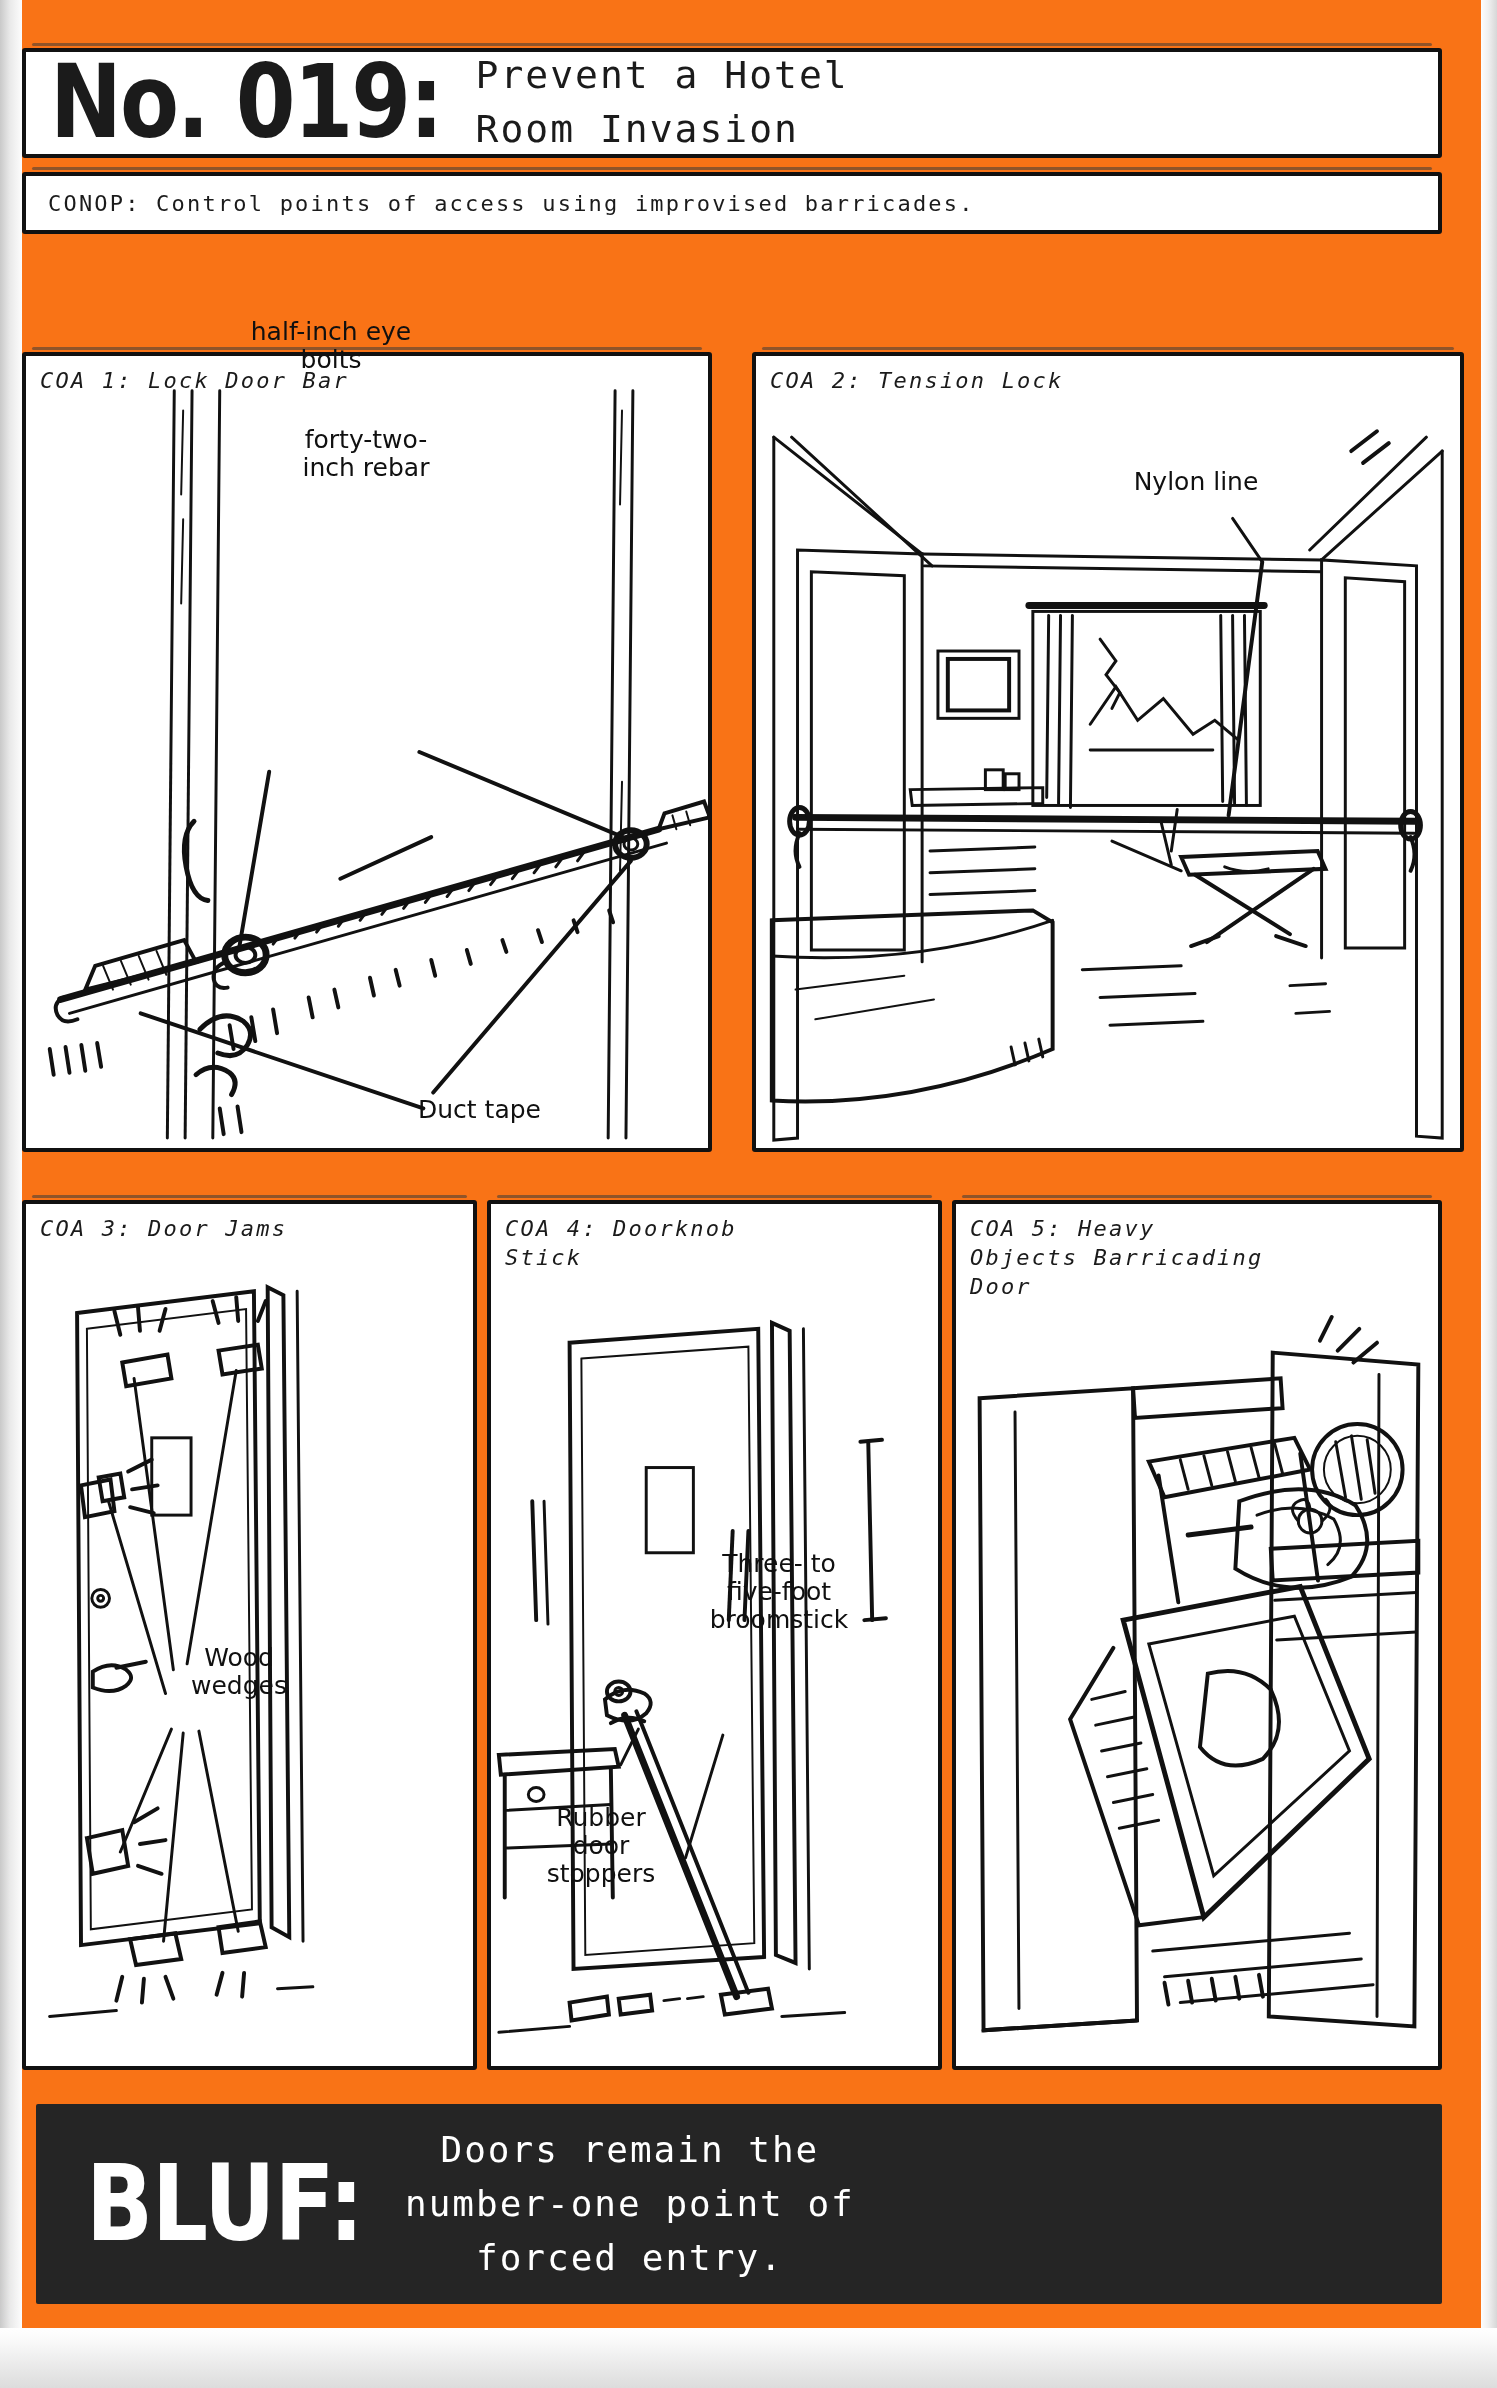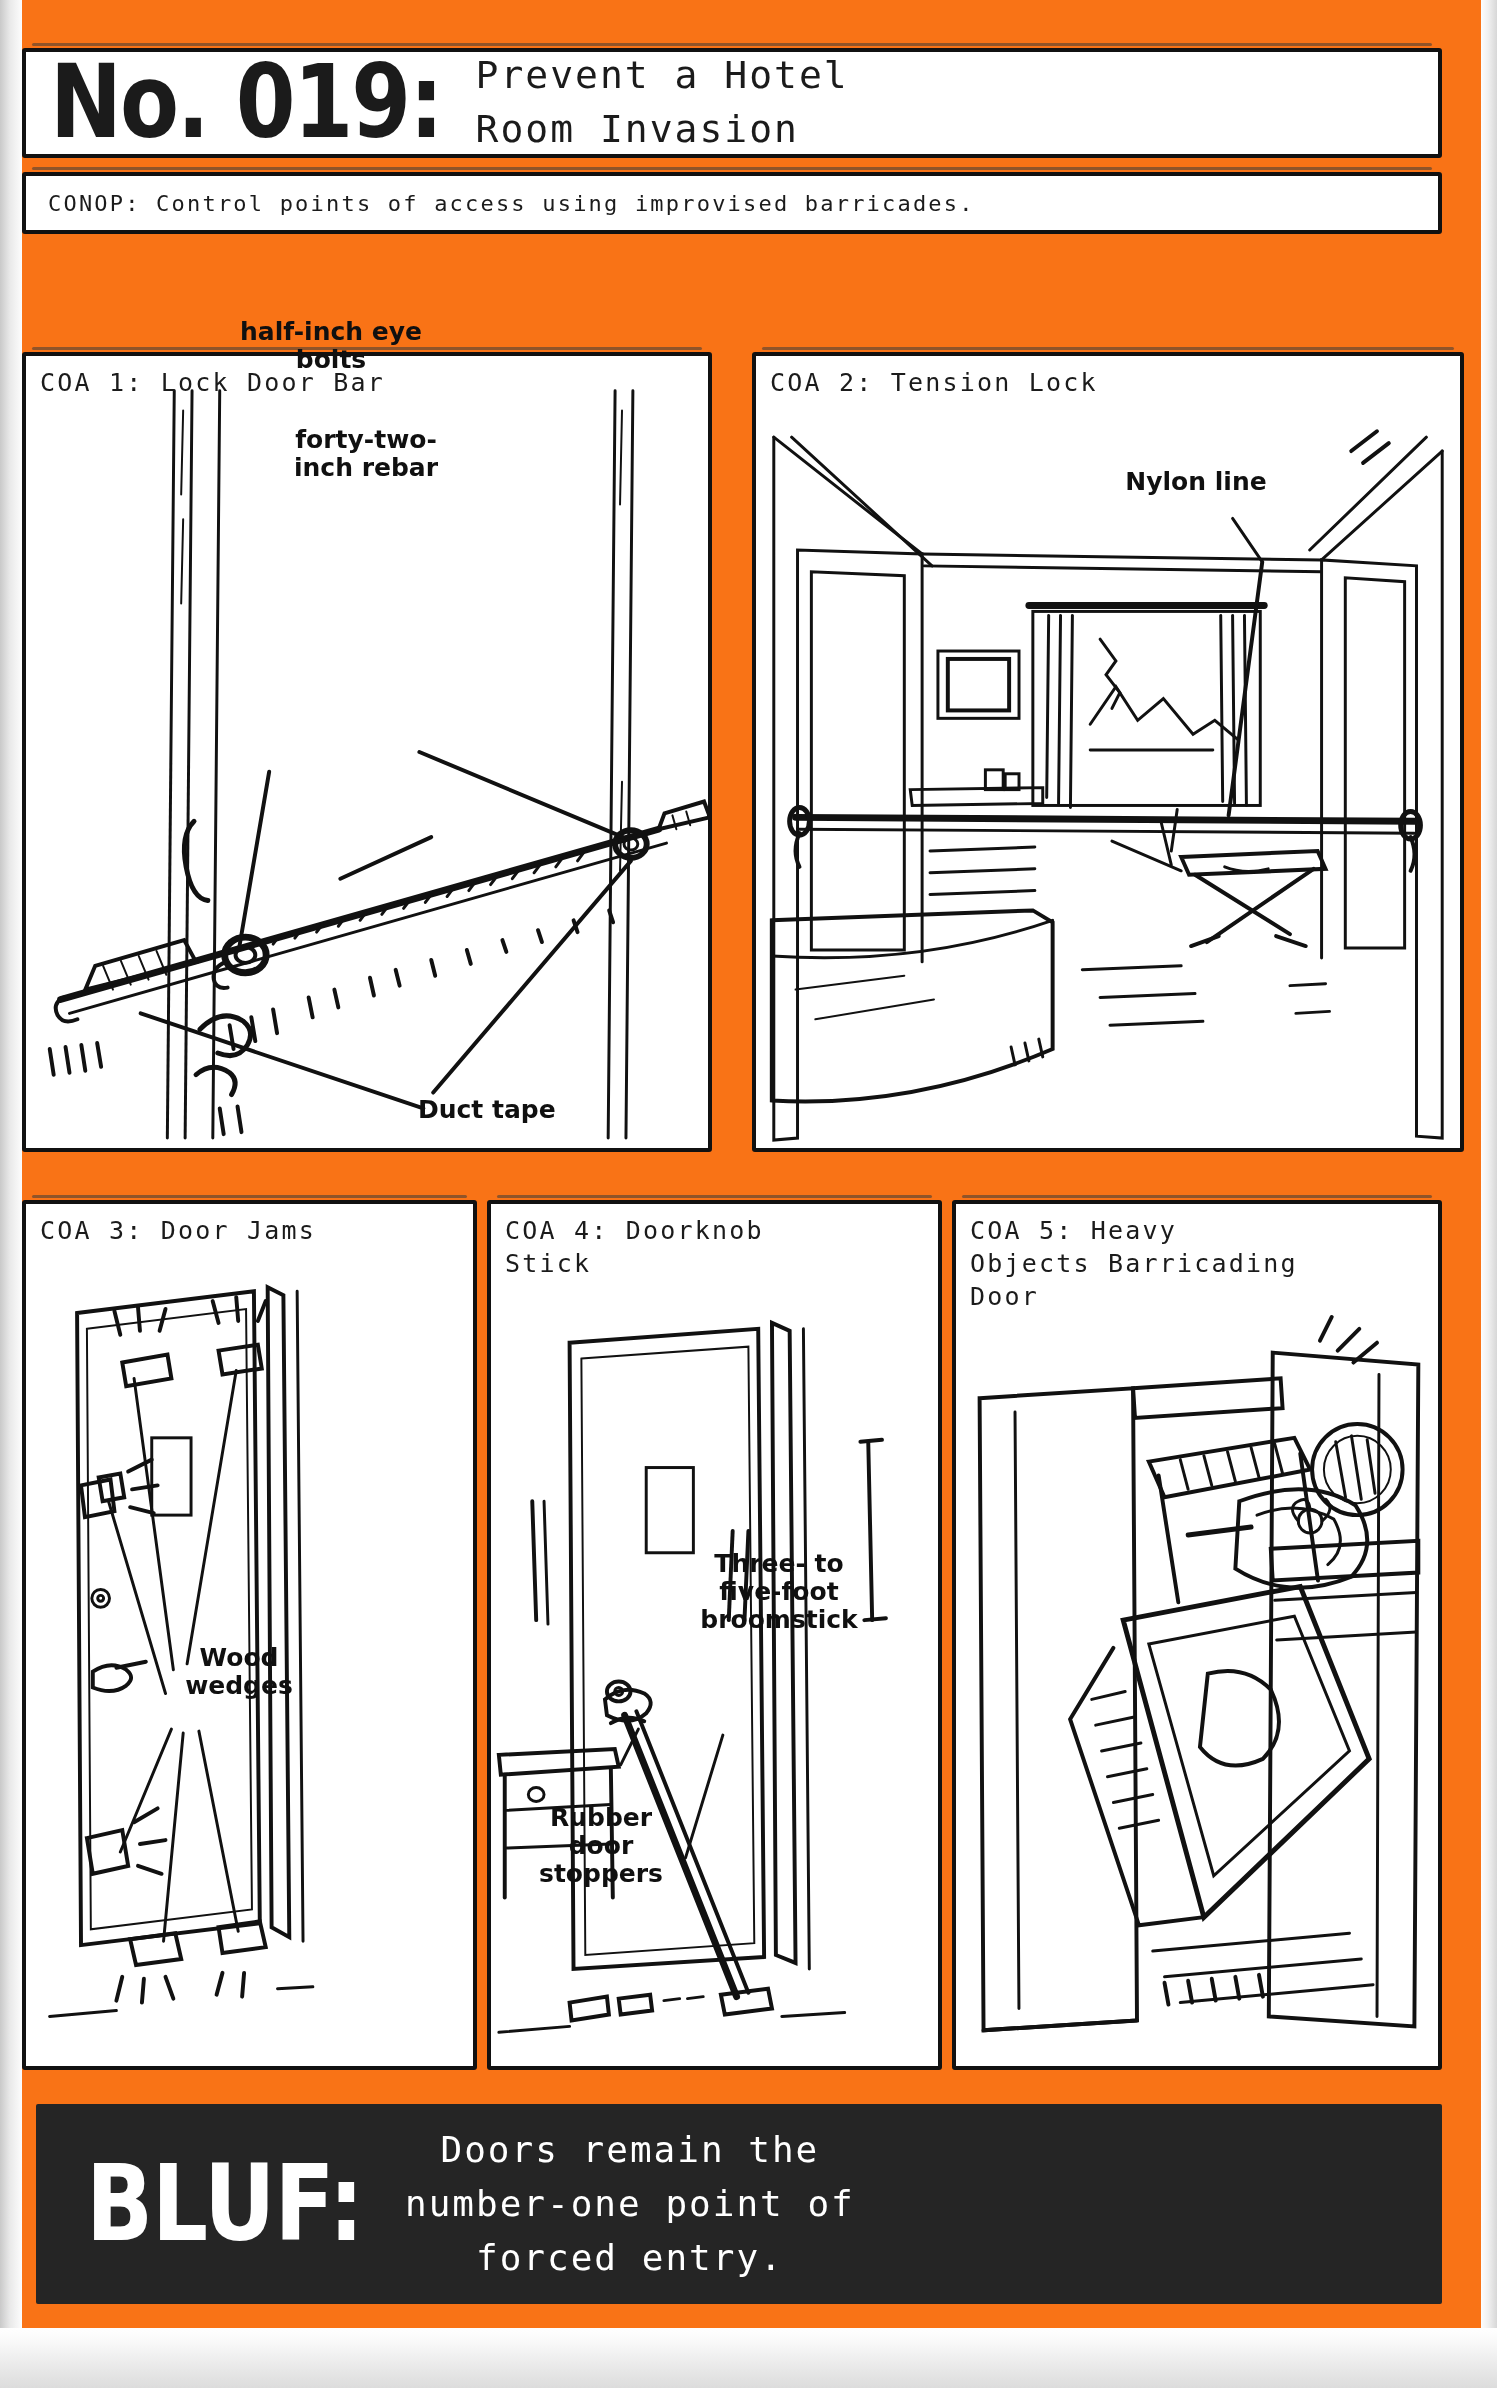--- a/index.html
+++ b/index.html
@@ -102,46 +102,46 @@
     font-size: 22px;
     letter-spacing: 2.2px;
     color: #1b1b1b;
     white-space: nowrap;
   }
 
   
   .panel-title {
     position: absolute;
     left: 14px; top: 10px;
-    font-size: 25px;
+    font-size: 22px;
     letter-spacing: 2.2px;
     line-height: 1.32;
     color: #1b1b1b;
     white-space: pre-line;
     z-index: 6;
+    font-style: italic;
   }
   .art {
     position: absolute;
     left: 0; top: 0;
     width: 100%; height: 100%;
     overflow: hidden;
     pointer-events: none;
   }
   .art svg { display: block; width: 100%; height: 100%; }
 
   .callout {
     position: absolute;
     font-family: "DejaVu Sans", sans-serif;
     font-size: 25px;
     line-height: 1.12;
     color: #101010;
     text-align: center;
     z-index: 7;
     white-space: pre-line;
-    font-weight: bold;
   }
   .callout.left  { text-align: left; }
 
   
   #coa1 { left: 22px;  top: 352px; width: 690px;  height: 800px; }
   #coa2 { left: 752px; top: 352px; width: 712px;  height: 800px; }
   
   #coa3 { left: 22px;  top: 1200px; width: 455px; height: 870px; }
   #coa4 { left: 487px; top: 1200px; width: 455px; height: 870px; padding-left: 12px; }
   #coa5 { left: 952px; top: 1200px; width: 490px; height: 870px; }

